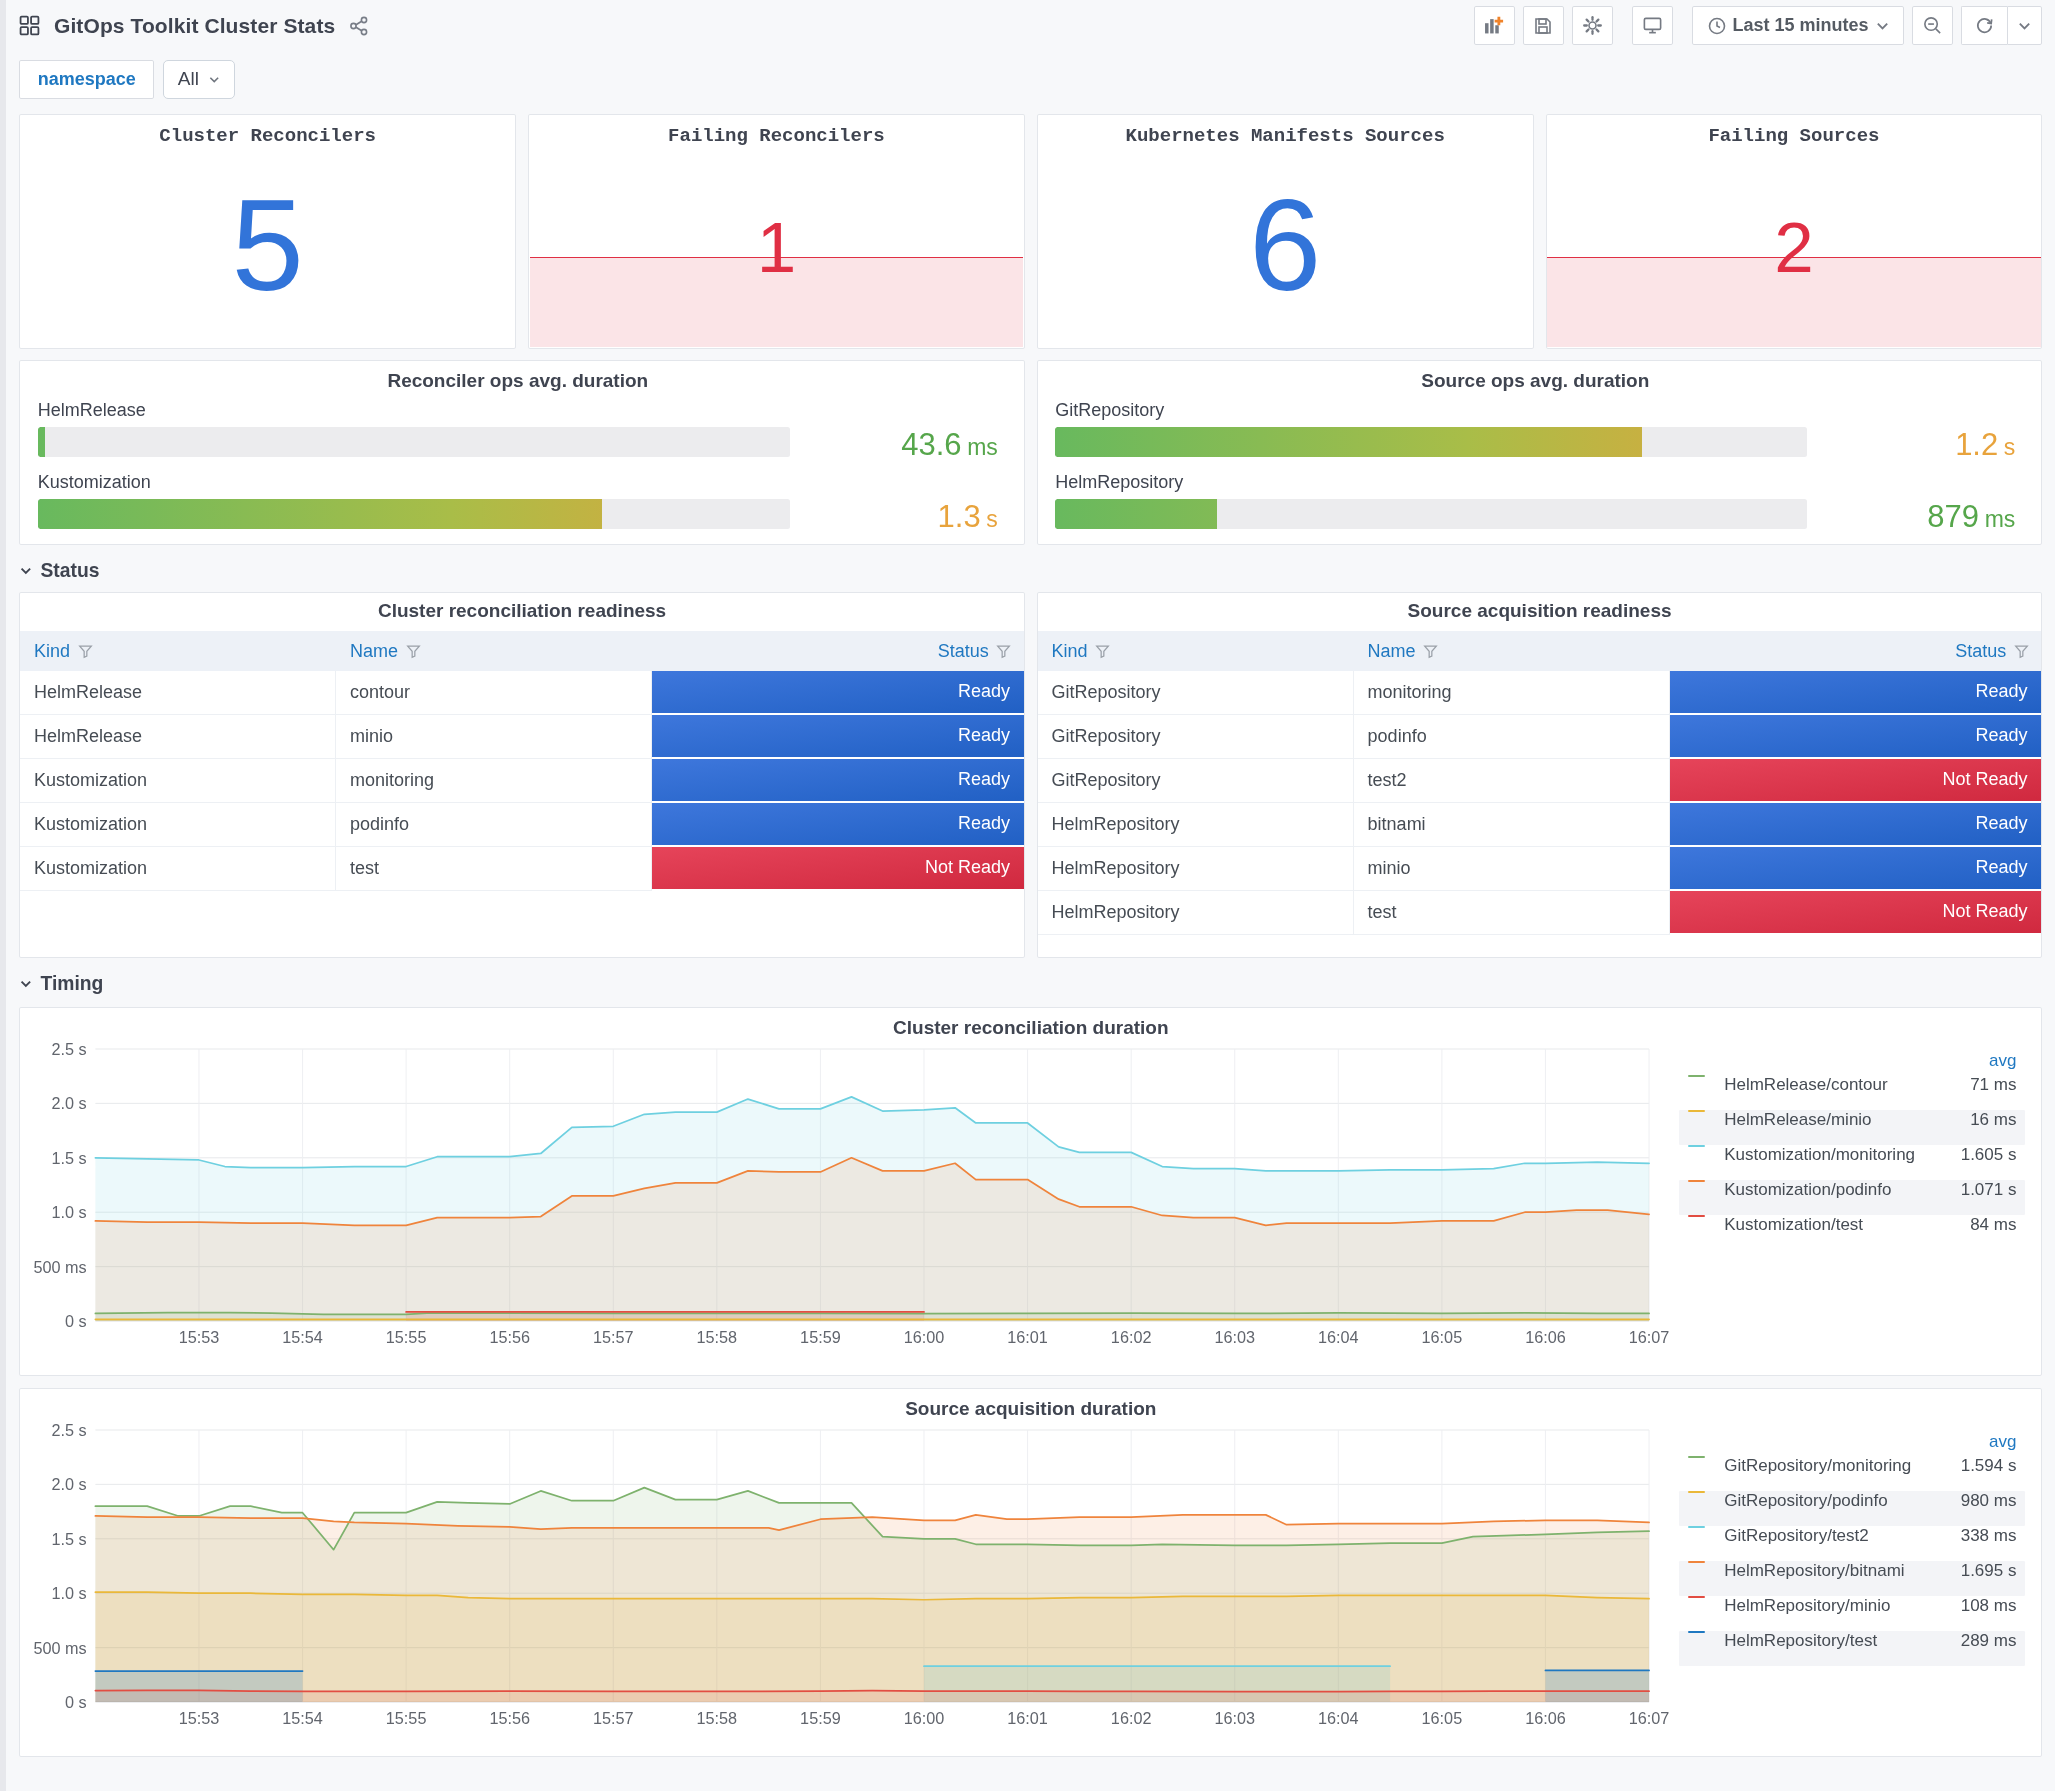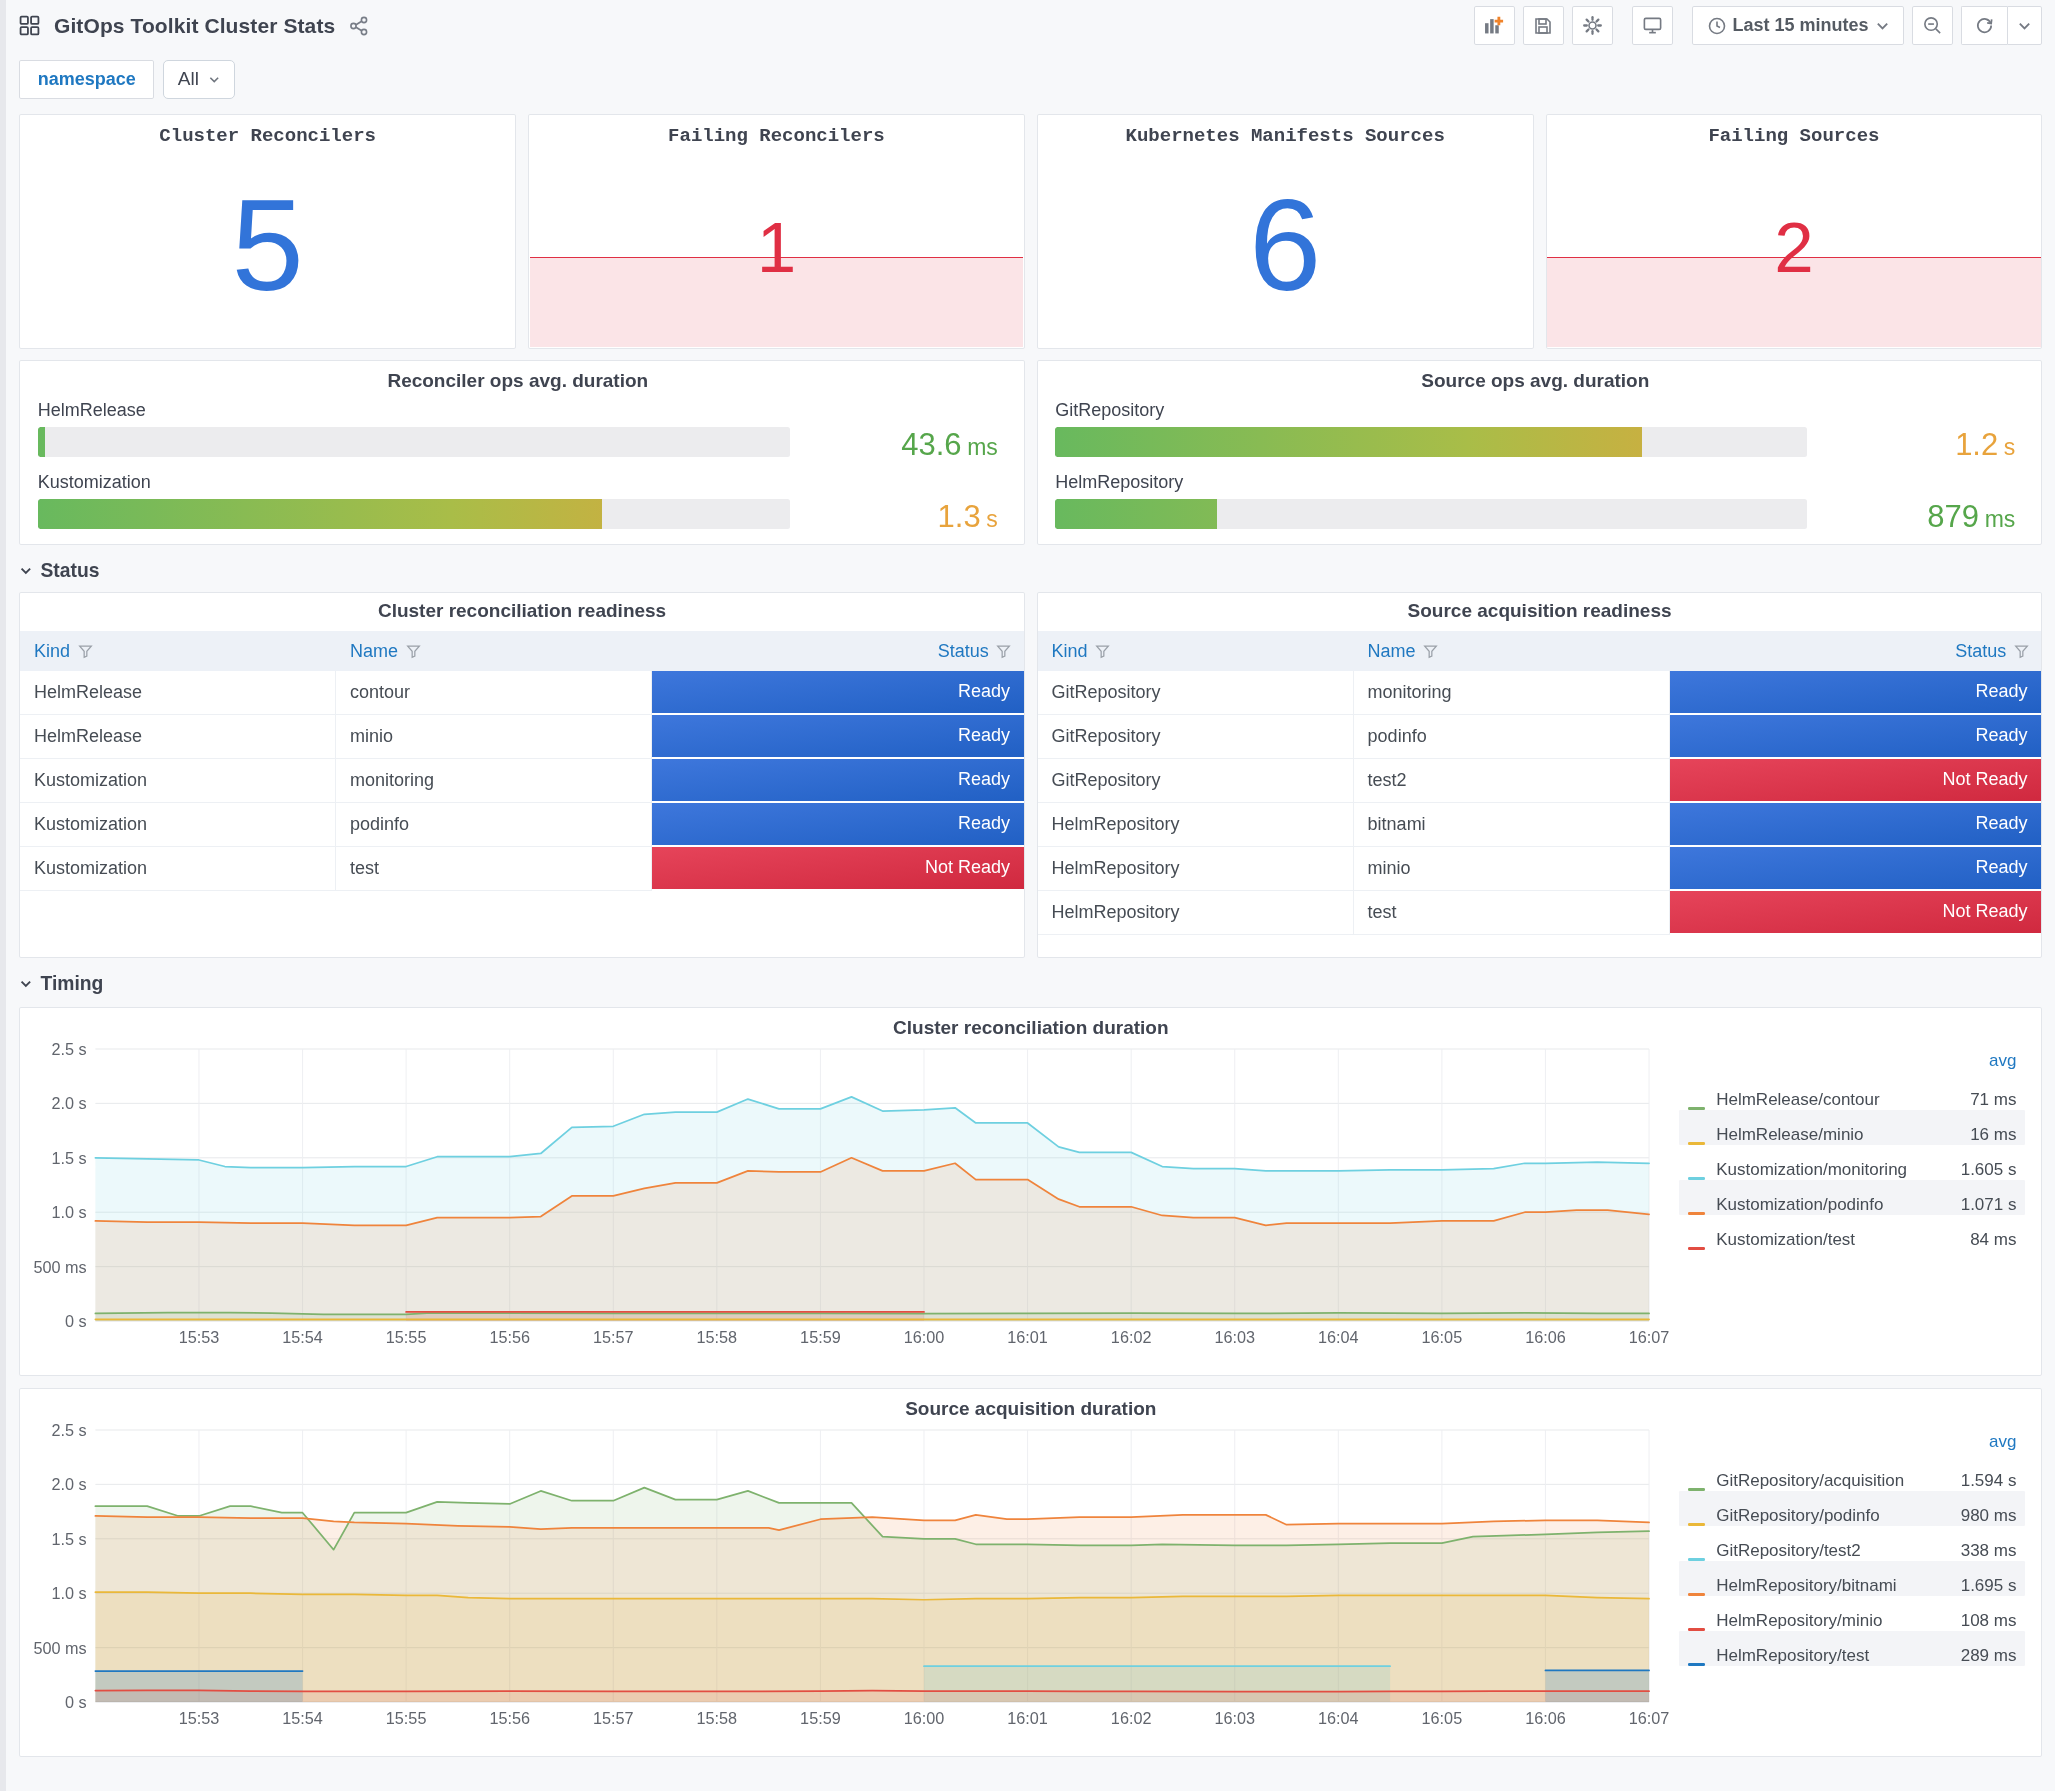--- a/index.html
+++ b/index.html
@@ -77,21 +77,21 @@
   .badge { height:100%; display:flex; align-items:center; justify-content:flex-end; padding-right:13.7px;
            color:#fff; font-size:18px; }
 
   
   .chart-panel { height:369px; margin-top:12px; padding:8.7px 12.5px 5px; display:flex; flex-direction:column; }
   .chart-title { text-align:center; font-size:19px; font-weight:700; color:#3f4450; }
   .chart-body { flex:1; display:flex; }
   .legend { width:350px; padding:8.7px 3.7px 0 0; font-size:17px; color:#464c54; }
   .lheader { display:flex; justify-content:flex-end; padding:0 8.7px; height:27.5px; align-items:center;
              color:#1f78c1; font-weight:400; }
-  .lrow { display:flex; align-items:flex-end; height:35px; padding:0 8.7px; border-radius:1.2px; cursor:pointer; }
+  .lrow { display:flex; align-items:flex-start; height:35px; padding:0 8.7px; border-radius:1.2px; cursor:pointer;gap:8px; }
   .lrow.zebra { background:#f3f4f7; }
   .lswatch { width:17.5px; height:2.5px; border-radius:1.2px; margin-right:11.2px; flex:none; }
   .lname { flex:1; white-space:nowrap; }
   .lval { width:81px; text-align:right; white-space:nowrap; }
 </style>
 </head>
 <body>
 
 <div class="left-strip"></div>
 
@@ -591,21 +591,21 @@
               <polyline points="1428,394.448 2175,394.448" fill="none" stroke="#6ed0e0" stroke-width="2.8" stroke-linejoin="round" stroke-linecap="round"></polyline>
               <polyline points="100,153.77600000000004 183,155.52000000000004 266,155.52000000000004 349,157.26400000000004 432,157.26400000000004 481.79999999999995,162.49600000000004 515,164.24000000000004 598,165.98400000000004 681,169.47199999999998 764,171.21599999999998 813.8000000000001,174.704 863.5999999999999,172.96 930,172.96 1012.9999999999999,172.96 1096,172.96 1179,172.96 1195.6,176.448 1262,159.00800000000004 1345,155.52000000000004 1428,160.75200000000004 1477.8,160.75200000000004 1511,152.032 1560.8,159.00800000000004 1594,159.00800000000004 1677,155.52000000000004 1760,155.52000000000004 1843,152.032 1925.9999999999998,152.032 1975.8000000000002,152.032 2009.0000000000002,167.72800000000004 2092,165.98400000000004 2175,165.98400000000004 2258,165.98400000000004 2341,162.49600000000004 2424,160.75200000000004 2507,160.75200000000004 2590,164.24000000000004" fill="none" stroke="#ef843c" stroke-width="2.8" stroke-linejoin="round" stroke-linecap="round"></polyline>
               <polyline points="100,433.688 183,433.1648 266,433.1648 349,434.56 432,434.9088 598,434.9088 764,434.56 930,434.9088 1096,434.9088 1262,434.56 1345,433.688 1428,434.56 1594,434.56 1677,434.9088 1760,434.9088 1925.9999999999998,435.2576 2092,435.2576 2175,434.9088 2258,434.9088 2341,434.56 2424,434.56 2590,434.56" fill="none" stroke="#e24d42" stroke-width="2.8" stroke-linejoin="round" stroke-linecap="round"></polyline>
               <polyline points="100,402.296 432,402.296" fill="none" stroke="#1f78c1" stroke-width="2.8" stroke-linejoin="round" stroke-linecap="round"></polyline>
               <polyline points="2424,401.424 2590,401.424" fill="none" stroke="#1f78c1" stroke-width="2.8" stroke-linejoin="round" stroke-linecap="round"></polyline>
             </svg></div>
           <div class="legend">
             <div class="lheader">avg</div>
             <div class="lrow">
               <span class="lswatch" style="background: rgb(126, 178, 109);"></span>
-              <span class="lname">GitRepository/acquisition</span>
+              <span class="lname">GitRepository/monitoring</span>
               <span class="lval">1.594 s</span>
             </div>
             <div class="lrow zebra">
               <span class="lswatch" style="background: rgb(234, 184, 57);"></span>
               <span class="lname">GitRepository/podinfo</span>
               <span class="lval">980 ms</span>
             </div>
             <div class="lrow">
               <span class="lswatch" style="background: rgb(110, 208, 224);"></span>
               <span class="lname">GitRepository/test2</span>

